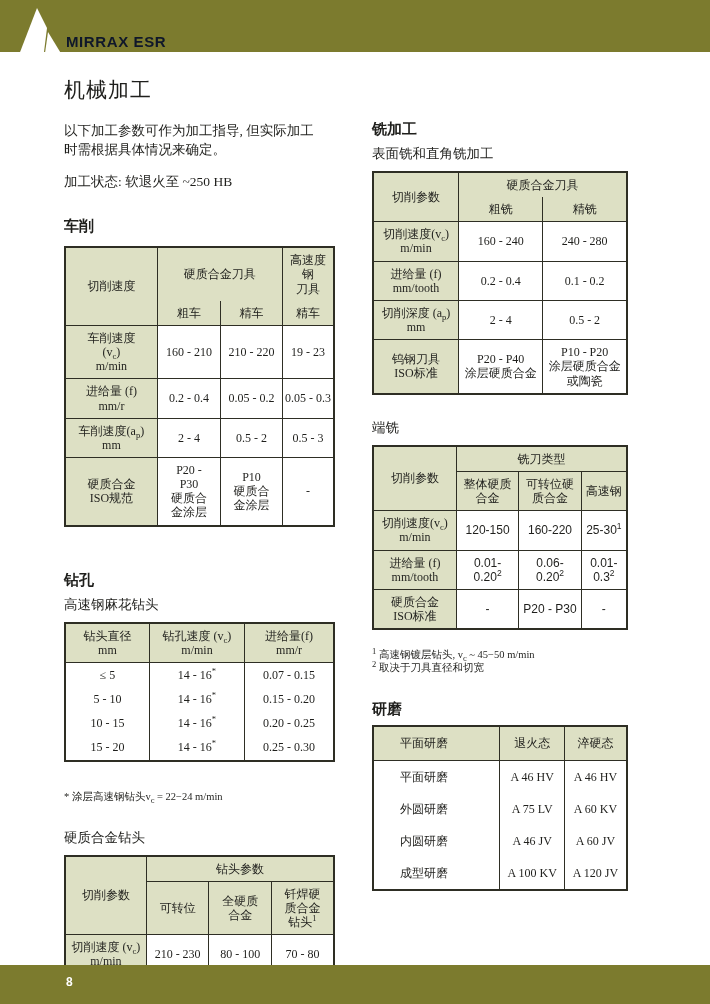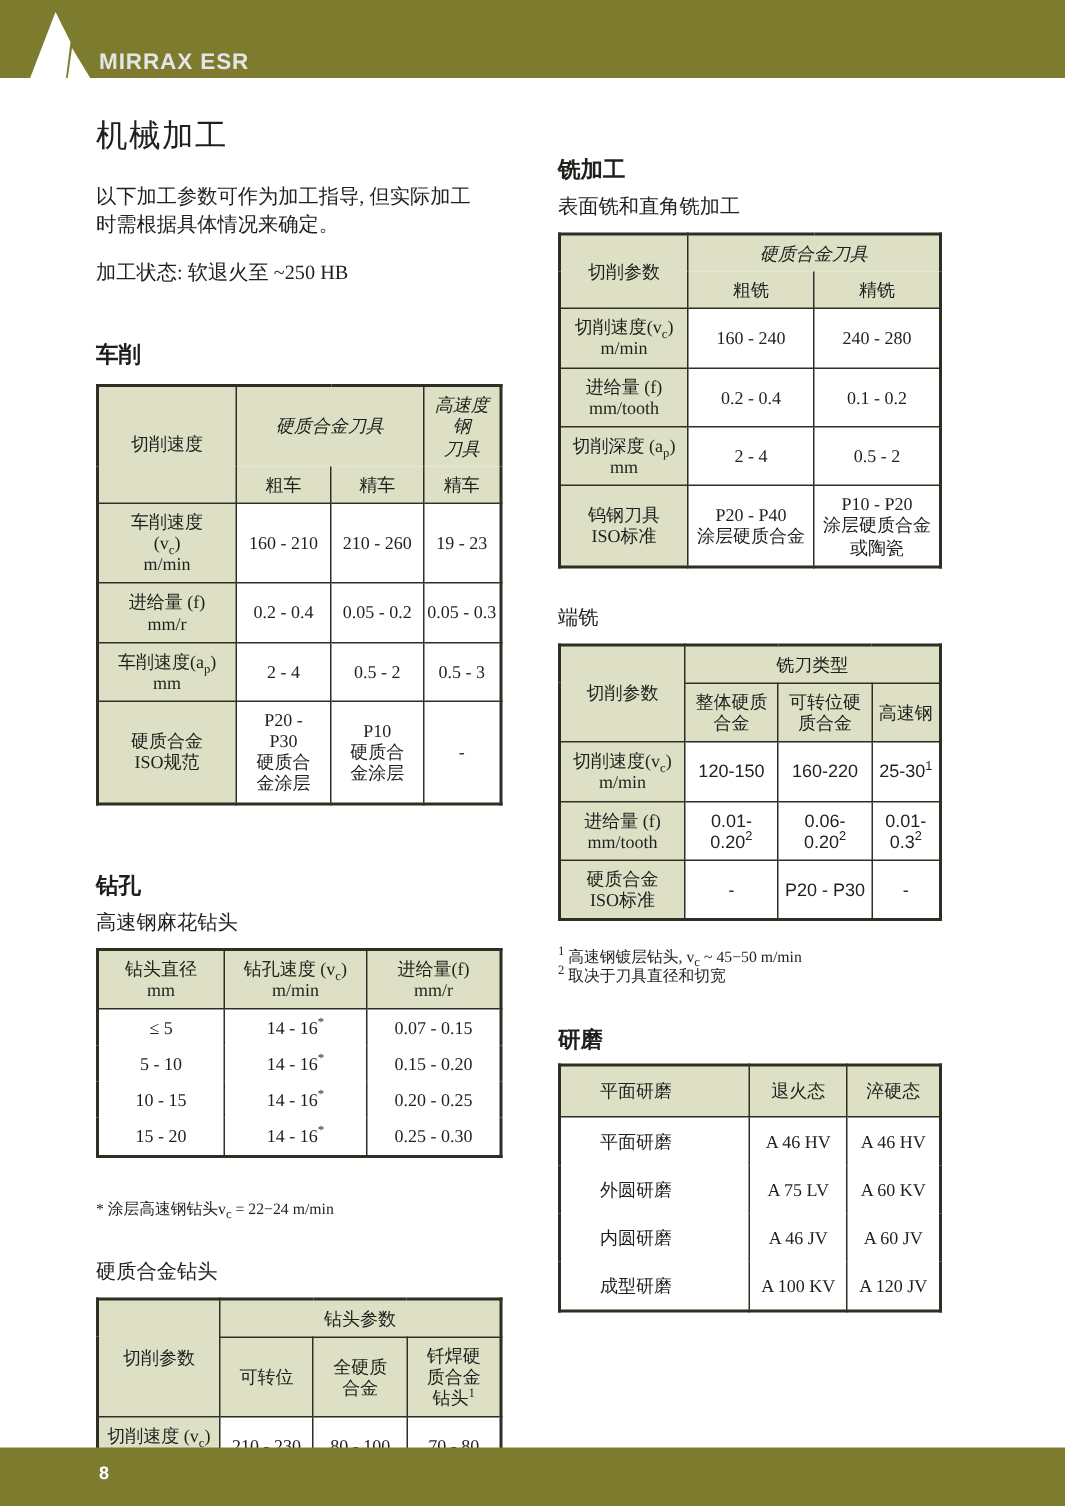--- a/index.html
+++ b/index.html
@@ -9,44 +9,44 @@
     --ink:#1f1f1c;
   }
   *{box-sizing:border-box;margin:0;padding:0;}
   html,body{background:#ffffff;}
   .page{position:relative;width:710px;height:1004px;background:#fff;overflow:hidden;
         font-family:"Liberation Serif",serif;color:var(--ink);}
 
   
   .topbar{position:absolute;left:0;top:0;width:710px;height:52px;background:var(--olive);}
   .logo{position:absolute;left:17px;top:8px;width:48px;height:52px;}
-  .brand{position:absolute;left:66px;top:33px;color:#e5e5e5;
+  .brand{position:absolute;left:66px;top:33px;color:#0f172a;
          font-family:"Liberation Sans",sans-serif;font-weight:bold;font-size:15px;letter-spacing:.6px;}
 
   
   .botbar{position:absolute;left:0;top:965px;width:710px;height:39px;background:var(--olive);}
   .pagenum{position:absolute;left:66px;top:10px;color:#fff;
            font-family:"Liberation Sans",sans-serif;font-weight:bold;font-size:12px;}
 
   .col-left{position:absolute;left:64px;top:76px;width:271px;}
-  .col-right{position:absolute;left:372px;top:104px;width:256px;}
+  .col-right{position:absolute;left:372px;top:120px;width:256px;}
 
   .title{font-size:21px;font-weight:normal;margin-bottom:18px;letter-spacing:1px;}
   .para{font-size:13.5px;line-height:1.38;margin-bottom:14px;}
-  .cond{font-size:13.5px;margin-bottom:36px;}
+  .cond{font-size:13.5px;margin-bottom:26px;}
   .h2{font-family:"Liberation Sans",sans-serif;font-size:15px;font-weight:bold;margin-bottom:10px;}
   .subhead{font-size:13.5px;margin-bottom:8px;}
 
   table.tbl{border-collapse:collapse;border:2px solid var(--bd);width:100%;
             font-family:"Liberation Serif",serif;color:var(--ink);}
   .tbl th,.tbl td{border:1px solid var(--bd);text-align:center;vertical-align:middle;
                   font-weight:normal;font-size:12px;line-height:1.18;padding:5px 2px;}
   .hd{background:var(--sage);}
   .lab{background:var(--sage);}
-  .mt{border-bottom:none !important;font-style:italic;}
+  .mt{border-bottom:none !important;}
   .mb{border-top:none !important;}
   .nohr th,.nohr td{border-top:none;border-bottom:none;}
   sup{font-size:8.5px;vertical-align:super;line-height:0;}
   sub{font-size:8.5px;vertical-align:sub;line-height:0;}
 
   .t-turning{margin-bottom:44px;}
   .t-drill{margin-bottom:28px;}
   .t-carbide{margin-bottom:10px;}
   .t-mill{margin-bottom:24px;}
   .t-endmill{margin-bottom:18px;}
@@ -91,21 +91,21 @@
         <th class="hd mt">高速度钢<br>刀具</th>
       </tr>
       <tr>
         <th class="hd mb">粗车</th>
         <th class="hd mb">精车</th>
         <th class="hd mb">精车</th>
       </tr>
       <tr>
         <th class="lab">车削速度<br>(v<sub>c</sub>)<br>m/min</th>
         <td class="val">160 - 210</td>
-        <td class="val">210 - 260</td>
+        <td class="val">210 - 220</td>
         <td class="val">19 - 23</td>
       </tr>
       <tr>
         <th class="lab">进给量 (f)<br>mm/r</th>
         <td class="val">0.2 - 0.4</td>
         <td class="val">0.05 - 0.2</td>
         <td class="val">0.05 - 0.3</td>
       </tr>
       <tr>
         <th class="lab">车削速度(a<sub>p</sub>)<br>mm</th>

